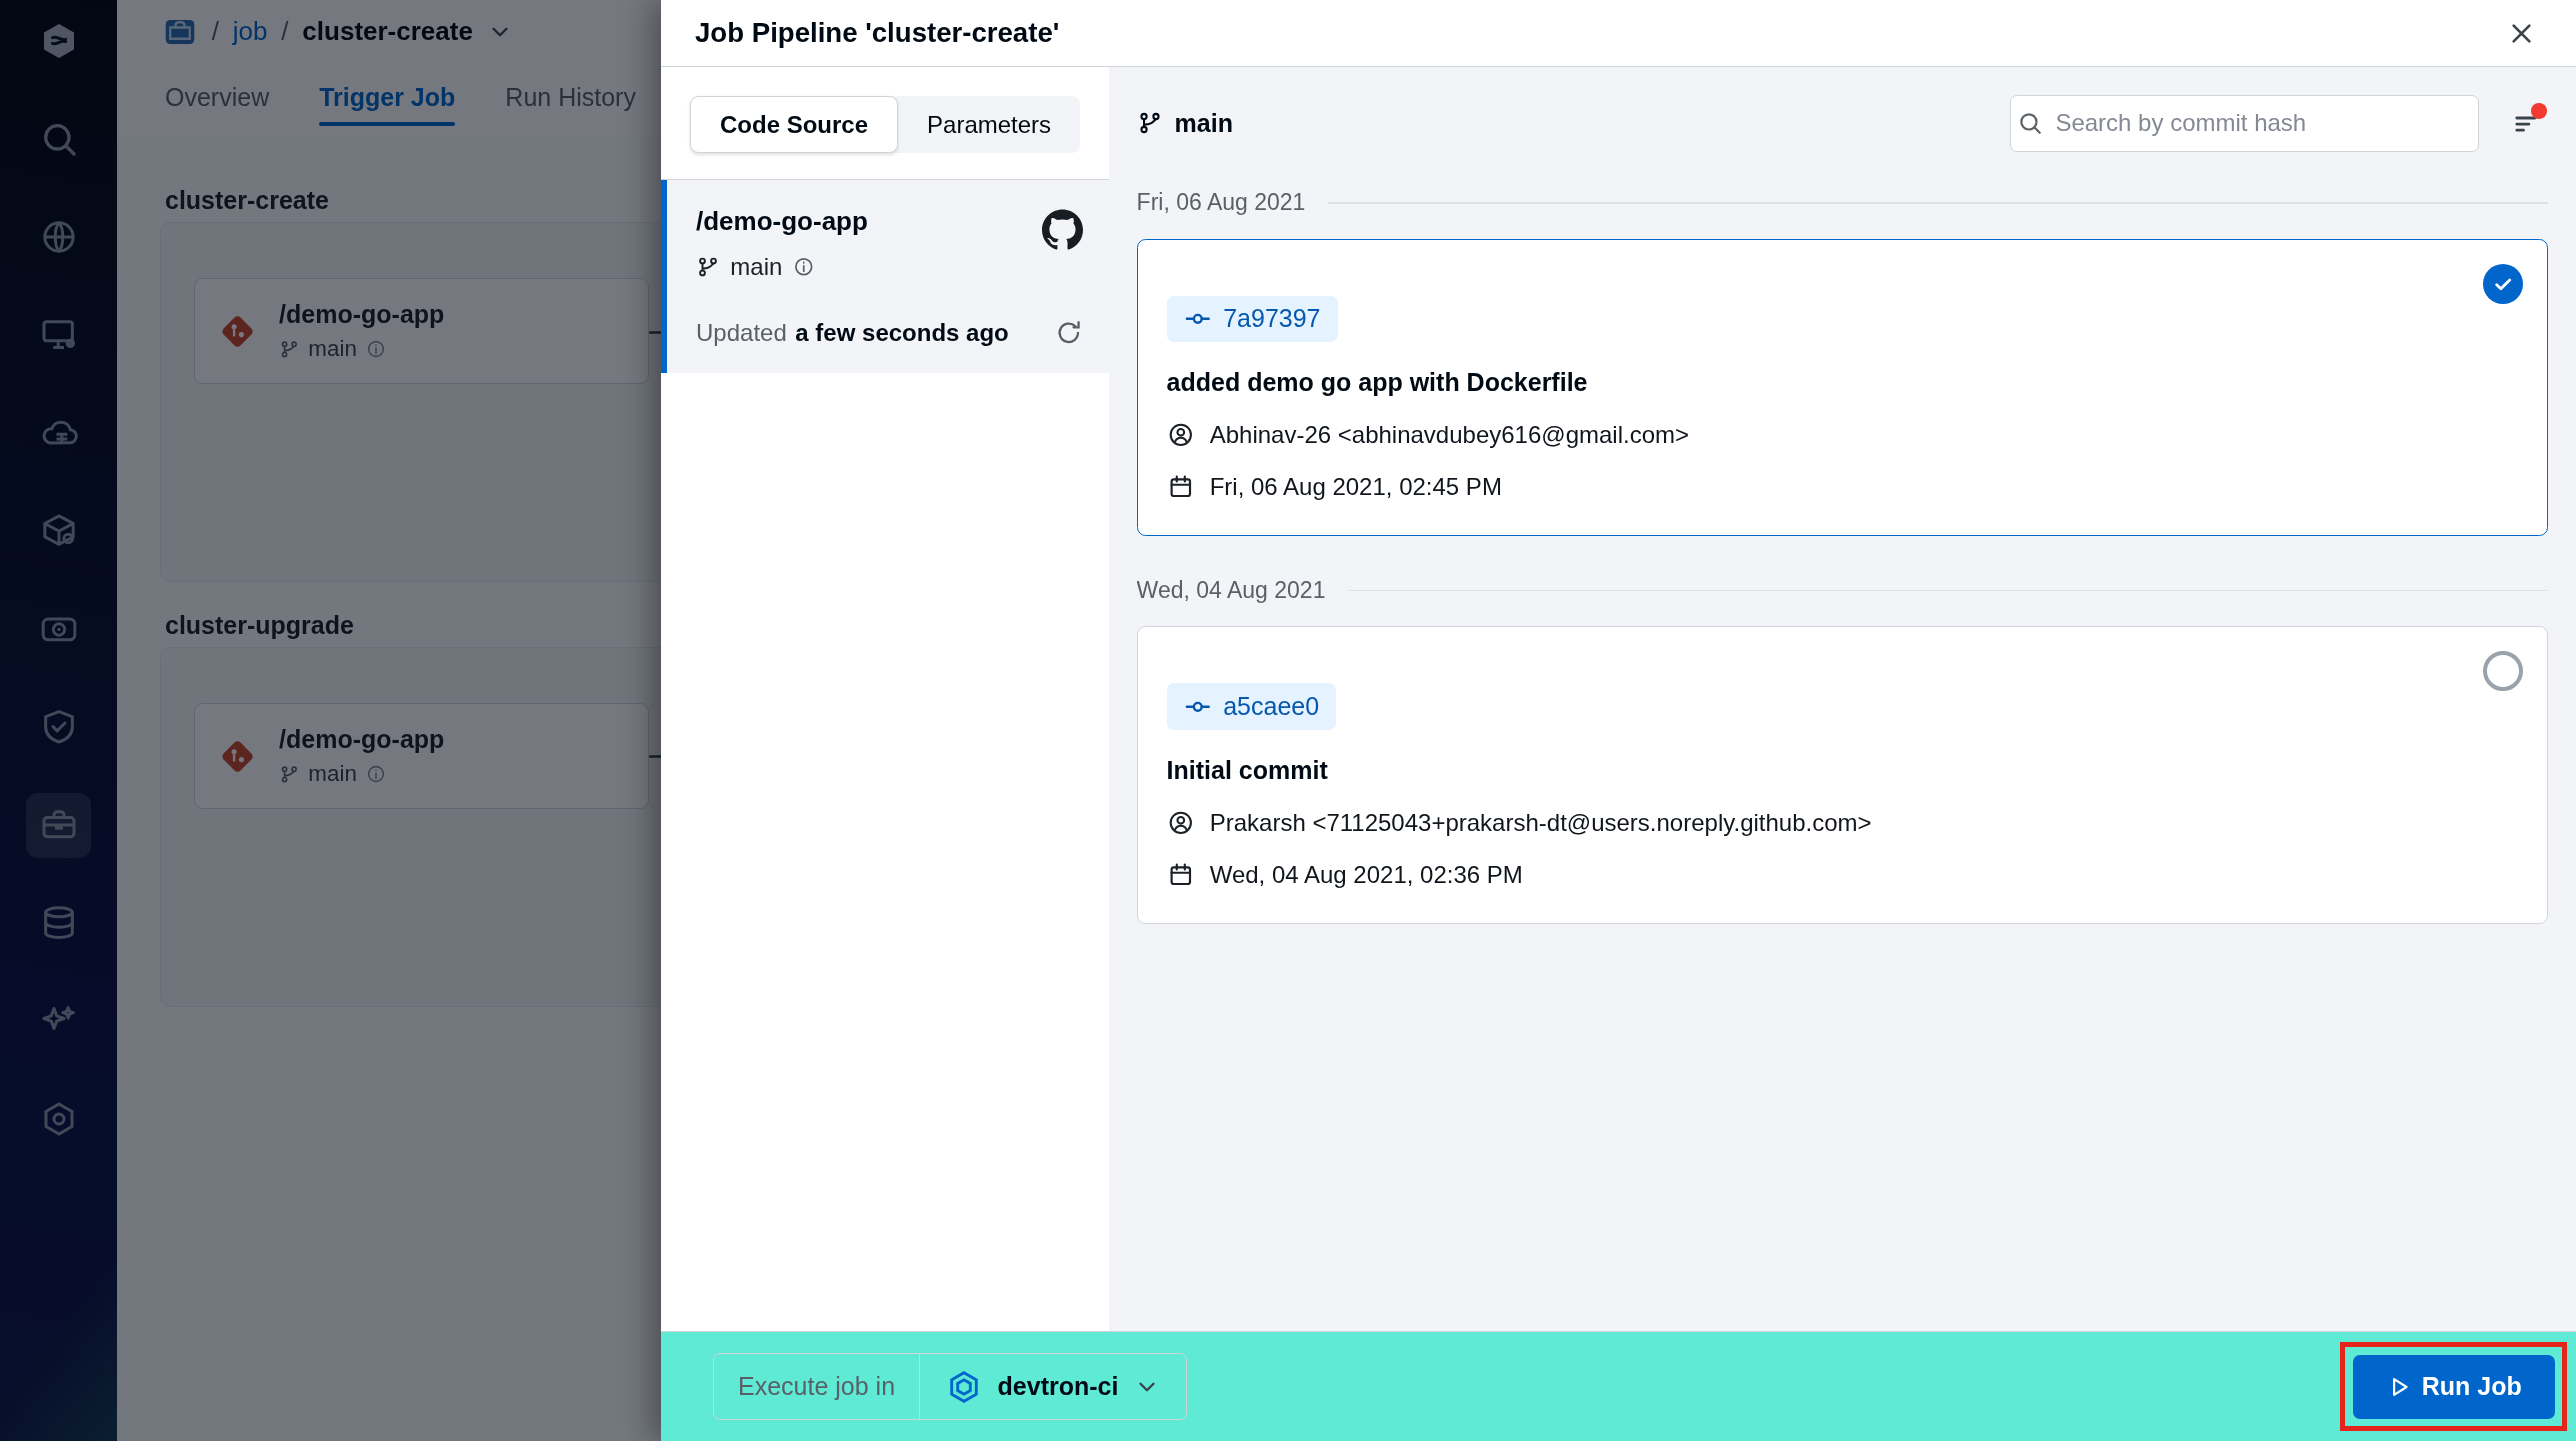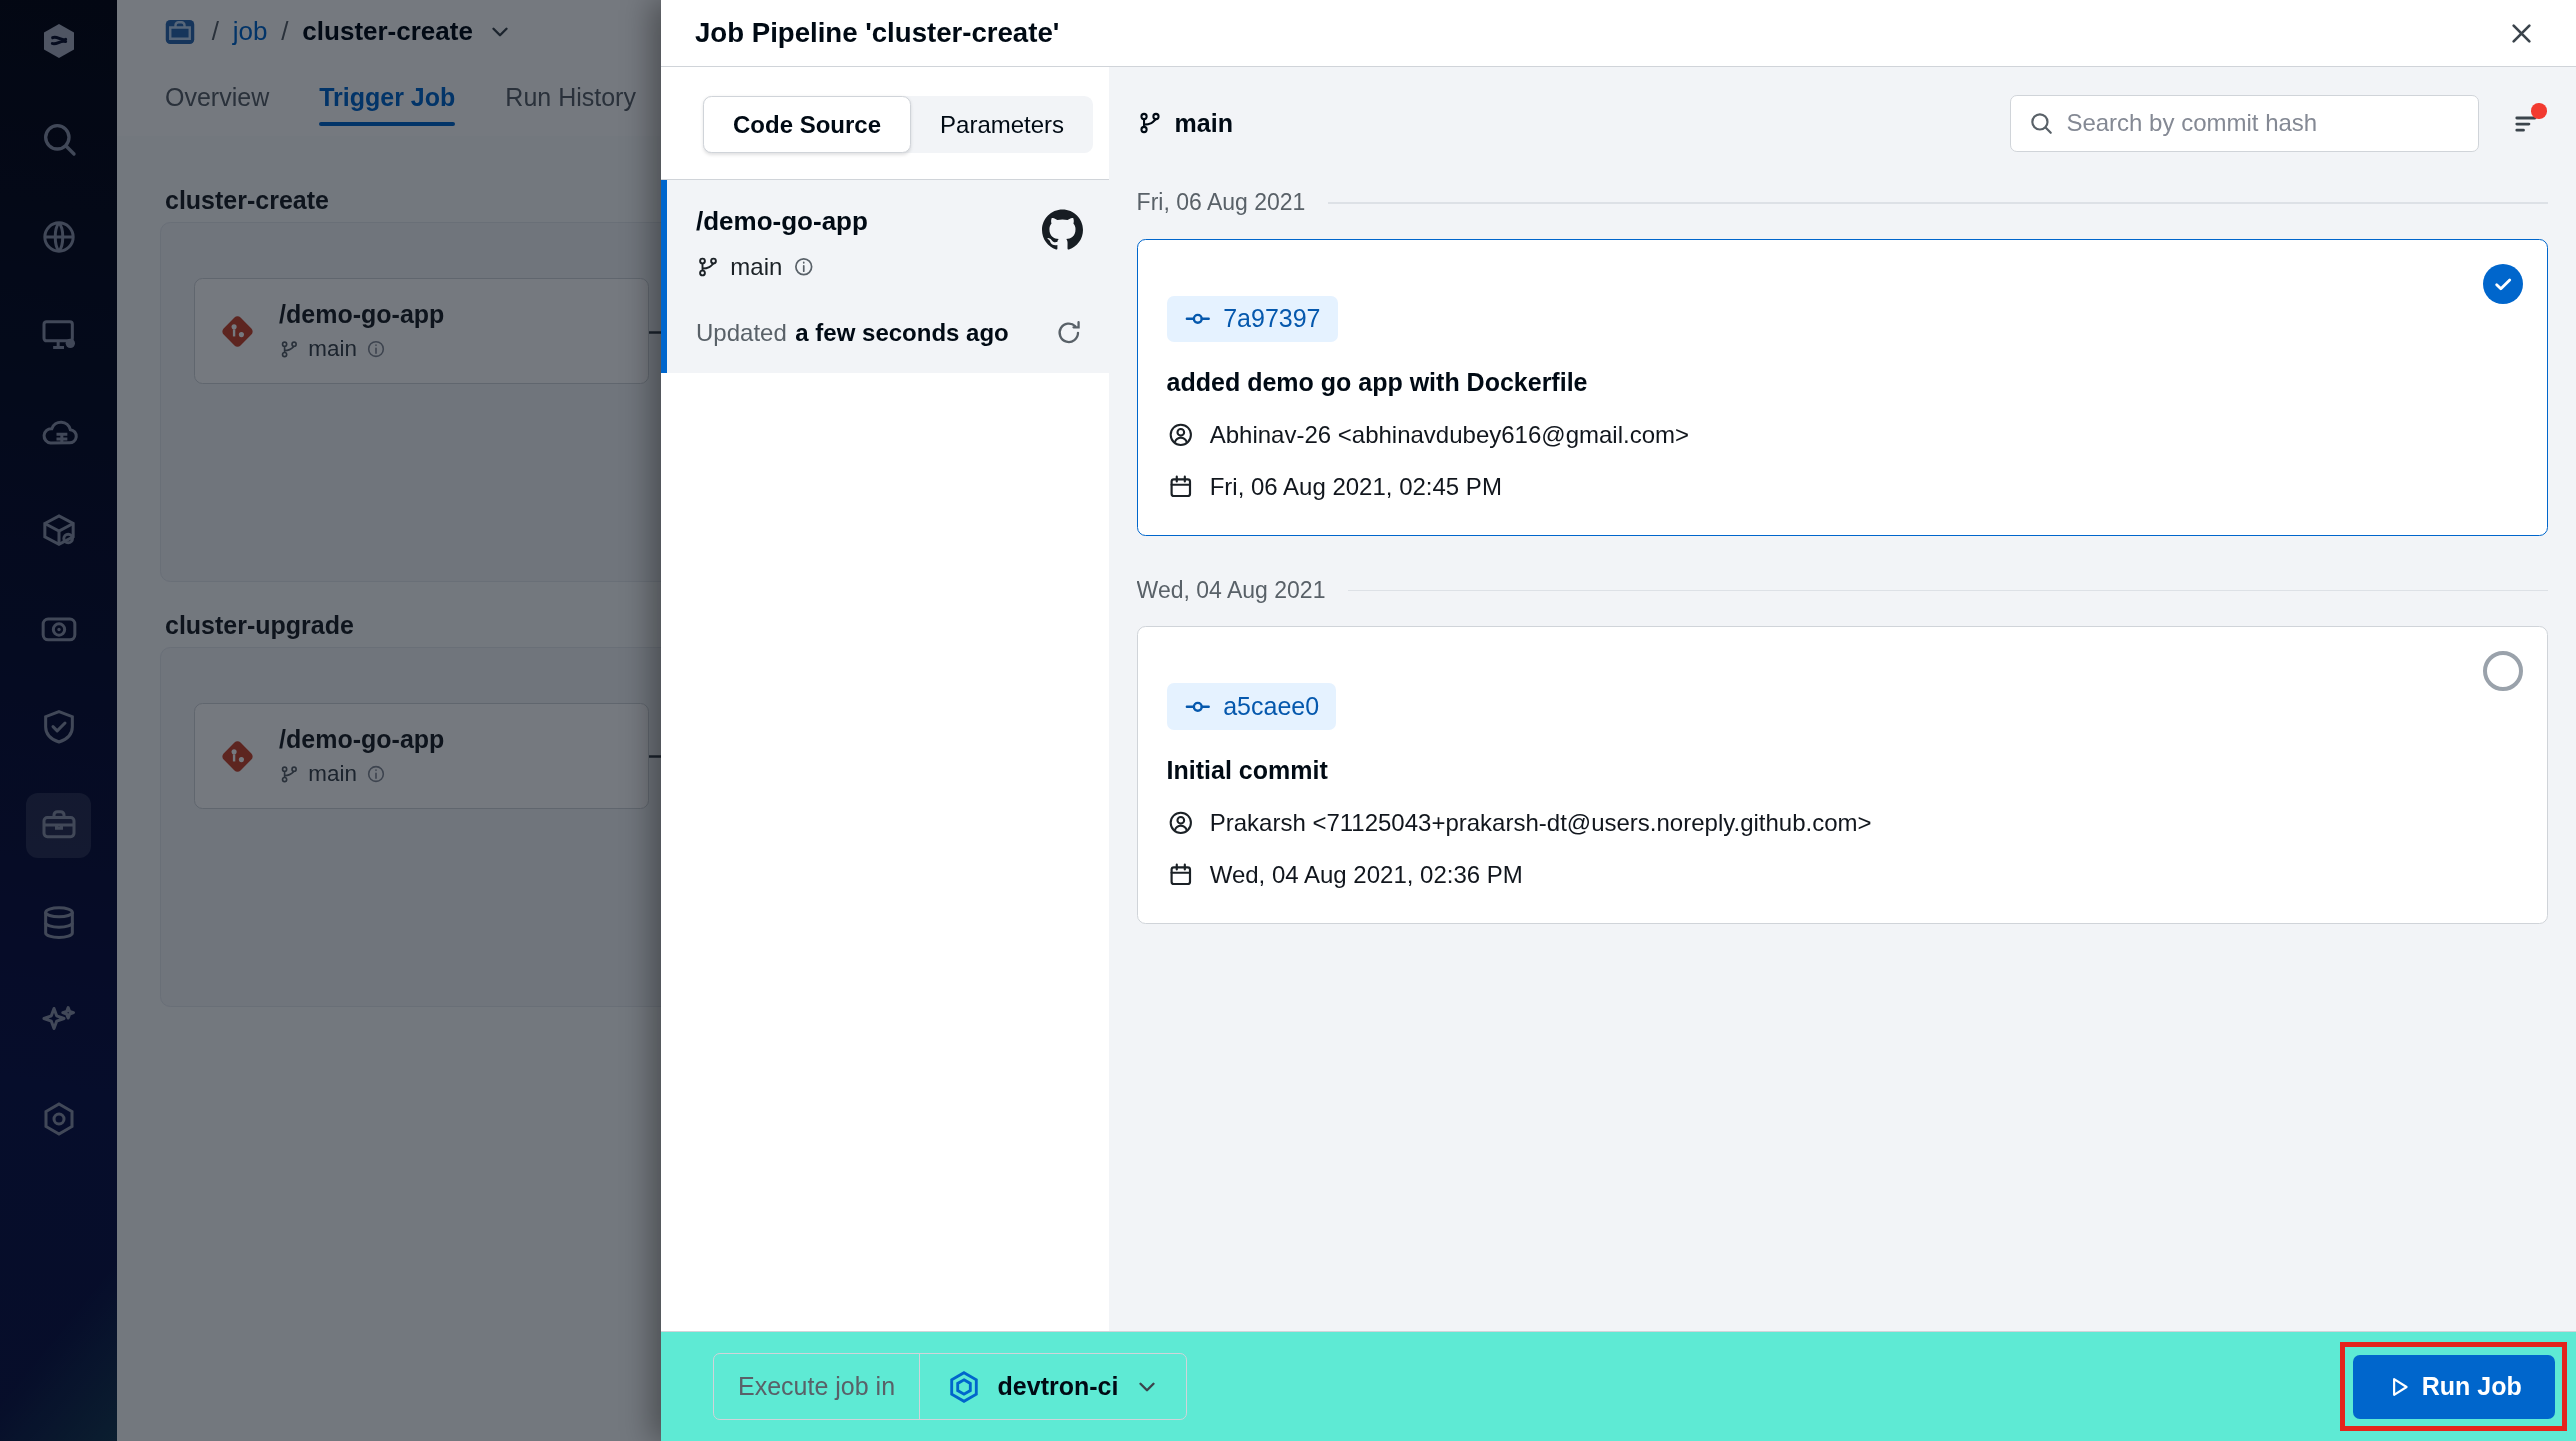--- a/index.html
+++ b/index.html
@@ -60,21 +60,21 @@
     display:flex; flex-direction:column; box-shadow:-10.3px 0 29px rgba(0,0,0,0.35); }
   .modal-header { height:67px; flex:none; border-bottom:0.9px solid #d0d4d9; display:flex; align-items:center; padding:0 34px; }
   .modal-title { font-size:27.6px; font-weight:bold; }
   .close-btn { margin-left:auto; width:41px; height:41px; display:flex; align-items:center; justify-content:center;
     color:#3b444c; cursor:pointer; background:none; border:none; }
   .close-btn svg { width:29px; height:29px; }
 
   .modal-body { flex:1; display:flex; min-height:0; }
 
   .left-panel { width:448px; flex:none; display:flex; flex-direction:column; background:#fff; }
-  .tabs-area { padding:29px 0 0 42px; border-bottom:0.9px solid #d0d4d9; height:113px; flex:none; }
+  .tabs-area { padding:29px 0 0 29px; border-bottom:0.9px solid #d0d4d9; height:113px; flex:none; }
   .seg-control { display:inline-flex; background:#f2f4f7; border-radius:8.6px; font-size:24px; }
   .seg-btn { height:57px; display:flex; align-items:center; padding:0 29px; color:#000a14; background:none; border:none;
     font:inherit; border-radius:8.6px; cursor:pointer; }
   .seg-btn.active { background:#fff; border:0.9px solid #d0d4d9; font-weight:bold; box-shadow:0 1.7px 3.4px rgba(0,10,20,0.12); }
 
   .material-item { position:relative; background:#f2f4f7; border-left:6.9px solid #0066cc; padding:26px 26px 26px 29px; }
   .material-name { font-size:26px; font-weight:bold; }
   .material-branch { display:flex; align-items:center; gap:10.3px; margin-top:15.5px; font-size:24px; color:#1b2126; }
   .material-branch svg.branch { width:24px; height:24px; color:#1b2126; }
   .material-branch svg.info { width:21.5px; height:21.5px; color:#596168; }
@@ -83,21 +83,21 @@
   .material-updated .refresh { margin-left:auto; color:#596168; background:none; border:none; cursor:pointer; }
   .material-updated .refresh svg { width:27.6px; height:27.6px; }
   .gh-icon { position:absolute; top:29px; right:26px; width:41px; height:41px; color:#171d23; }
 
   .right-panel { flex:1; background:#f2f4f7; padding:27.6px 27.6px 0 27.6px; display:flex; flex-direction:column; min-width:0; }
   .rp-header { display:flex; align-items:center; flex:none; }
   .rp-branch { display:flex; align-items:center; gap:12px; font-size:25px; font-weight:bold; }
   .rp-branch svg { width:26px; height:26px; }
   .rp-actions { margin-left:auto; display:flex; align-items:center; gap:26px; }
   .search-box { width:469px; height:57px; background:#fff; border:0.9px solid #d0d4d9; border-radius:6.9px;
-    display:flex; align-items:center; padding:0 17px; gap:12px; }
+    display:flex; align-items:center; padding:0 6px; gap:12px; }
   .search-box svg { width:26px; height:26px; color:#596168; flex:none; }
   .search-box input { border:none; outline:none; font:inherit; font-size:24px; width:100%; color:#000a14; background:transparent; }
   .search-box input::placeholder { color:#848994; }
   .filter-btn { position:relative; width:43px; height:43px; display:flex; align-items:center; justify-content:center;
     background:none; border:none; color:#3b444c; cursor:pointer; }
   .filter-btn svg { width:29px; height:29px; }
   .filter-dot { position:absolute; top:1.7px; right:1.7px; width:15.5px; height:15.5px; border-radius:50%; background:#f23a30; }
 
   .commits { margin-top:13.8px; overflow:hidden; }
   .date-row { display:flex; align-items:center; gap:22.4px; margin:24px 0 22.4px 0; color:#596168; font-size:23px; }

